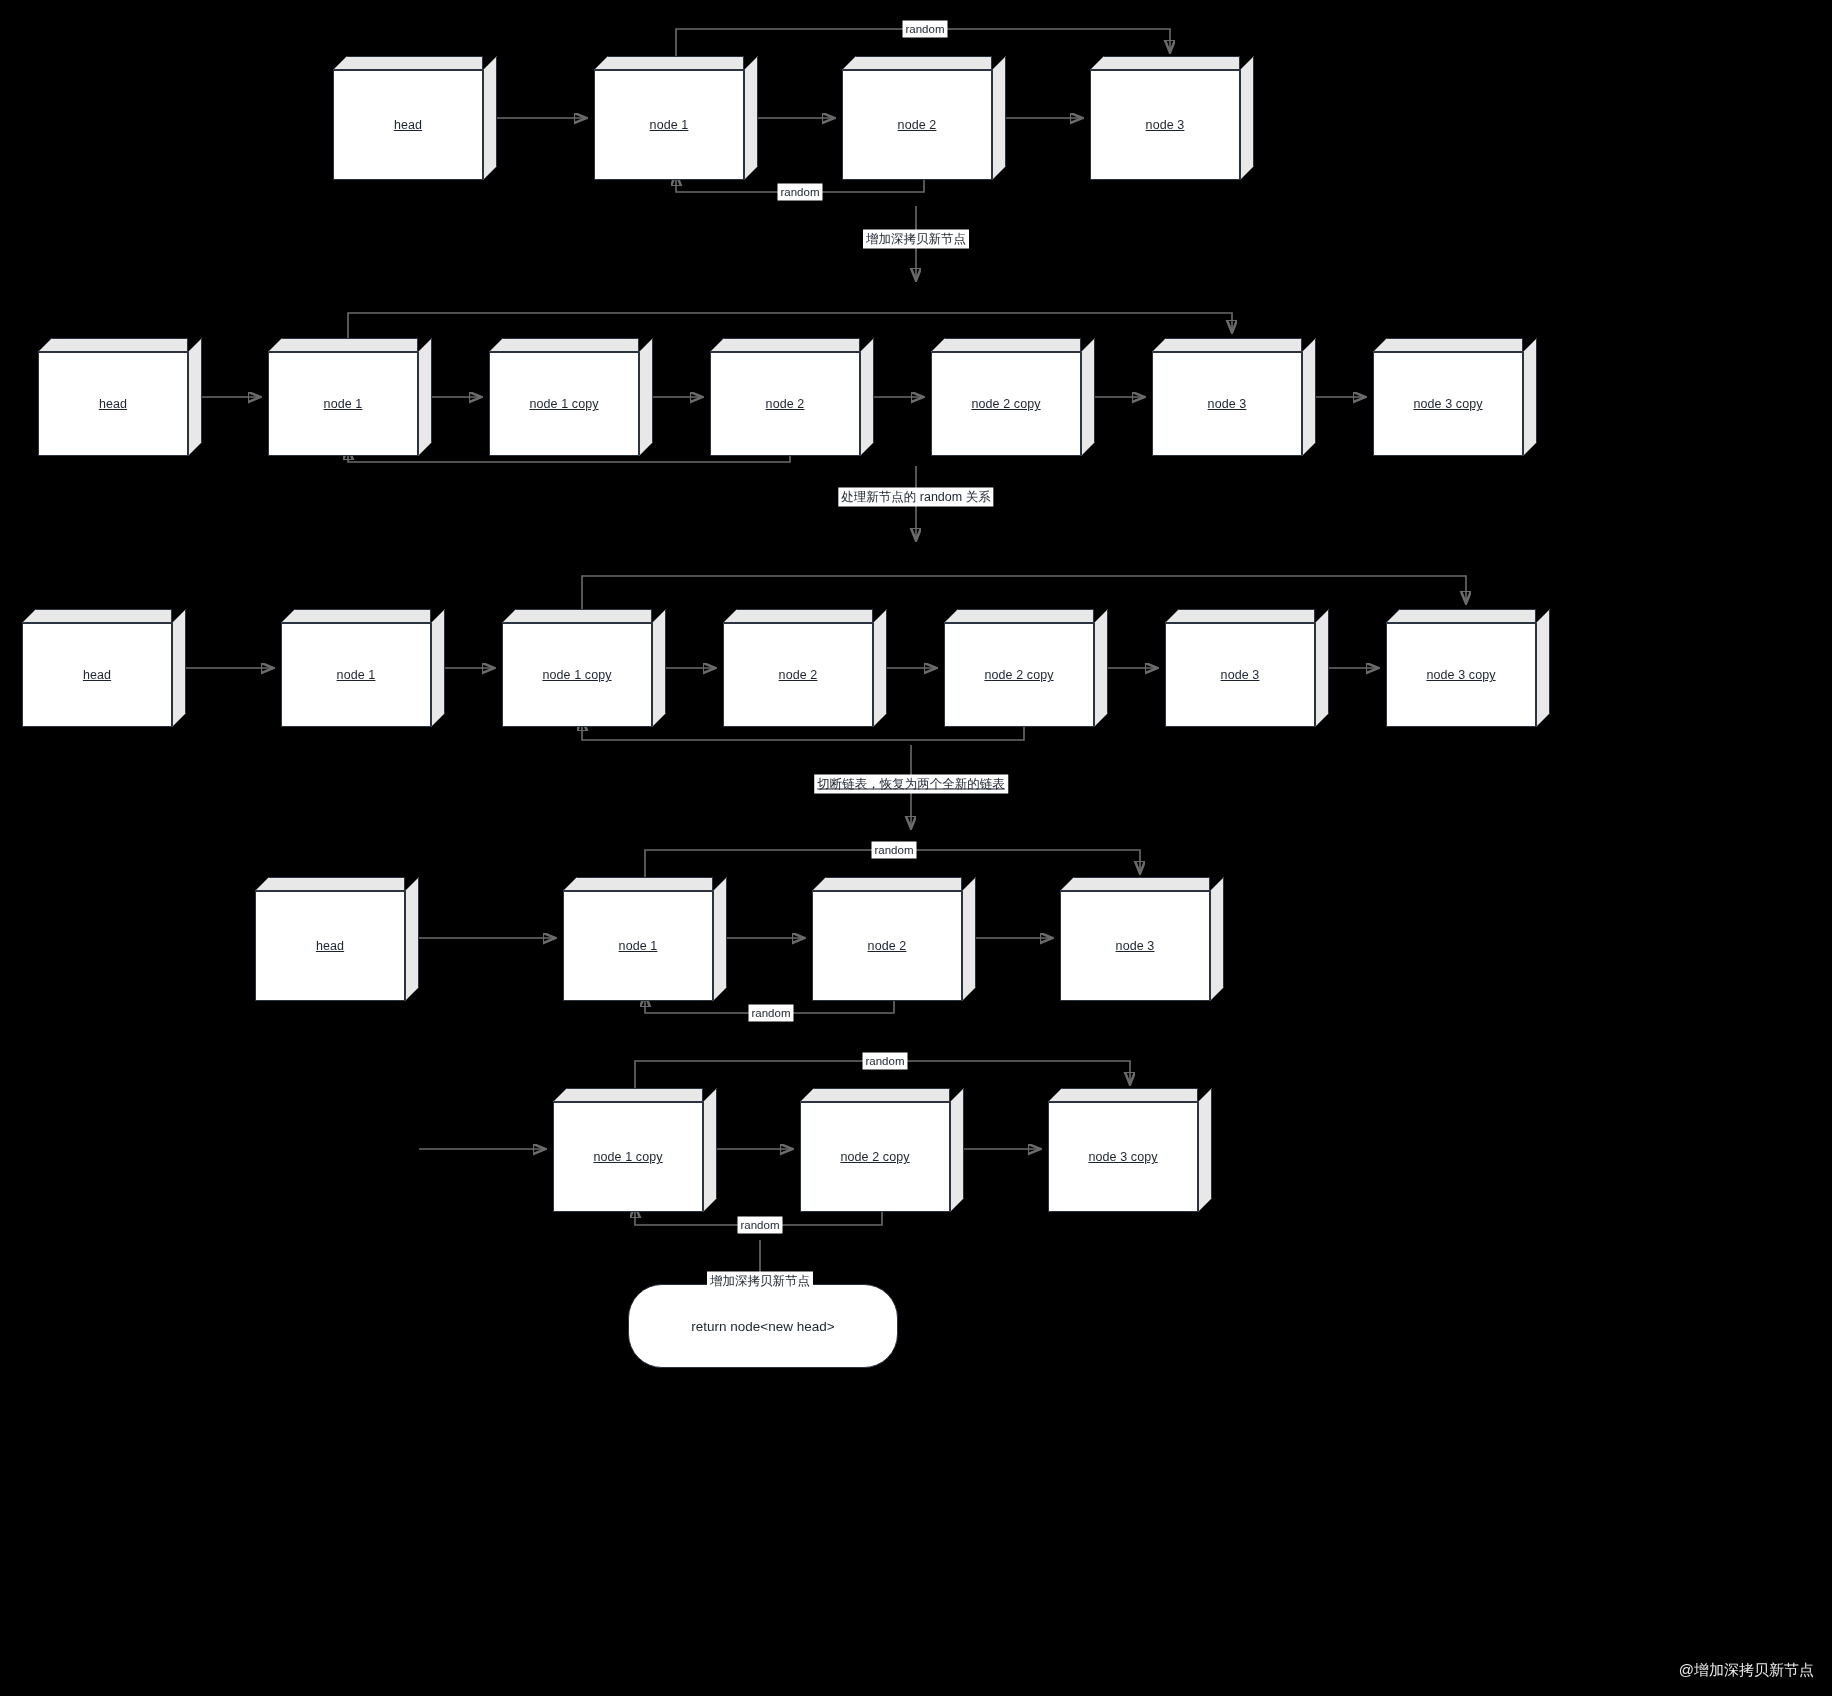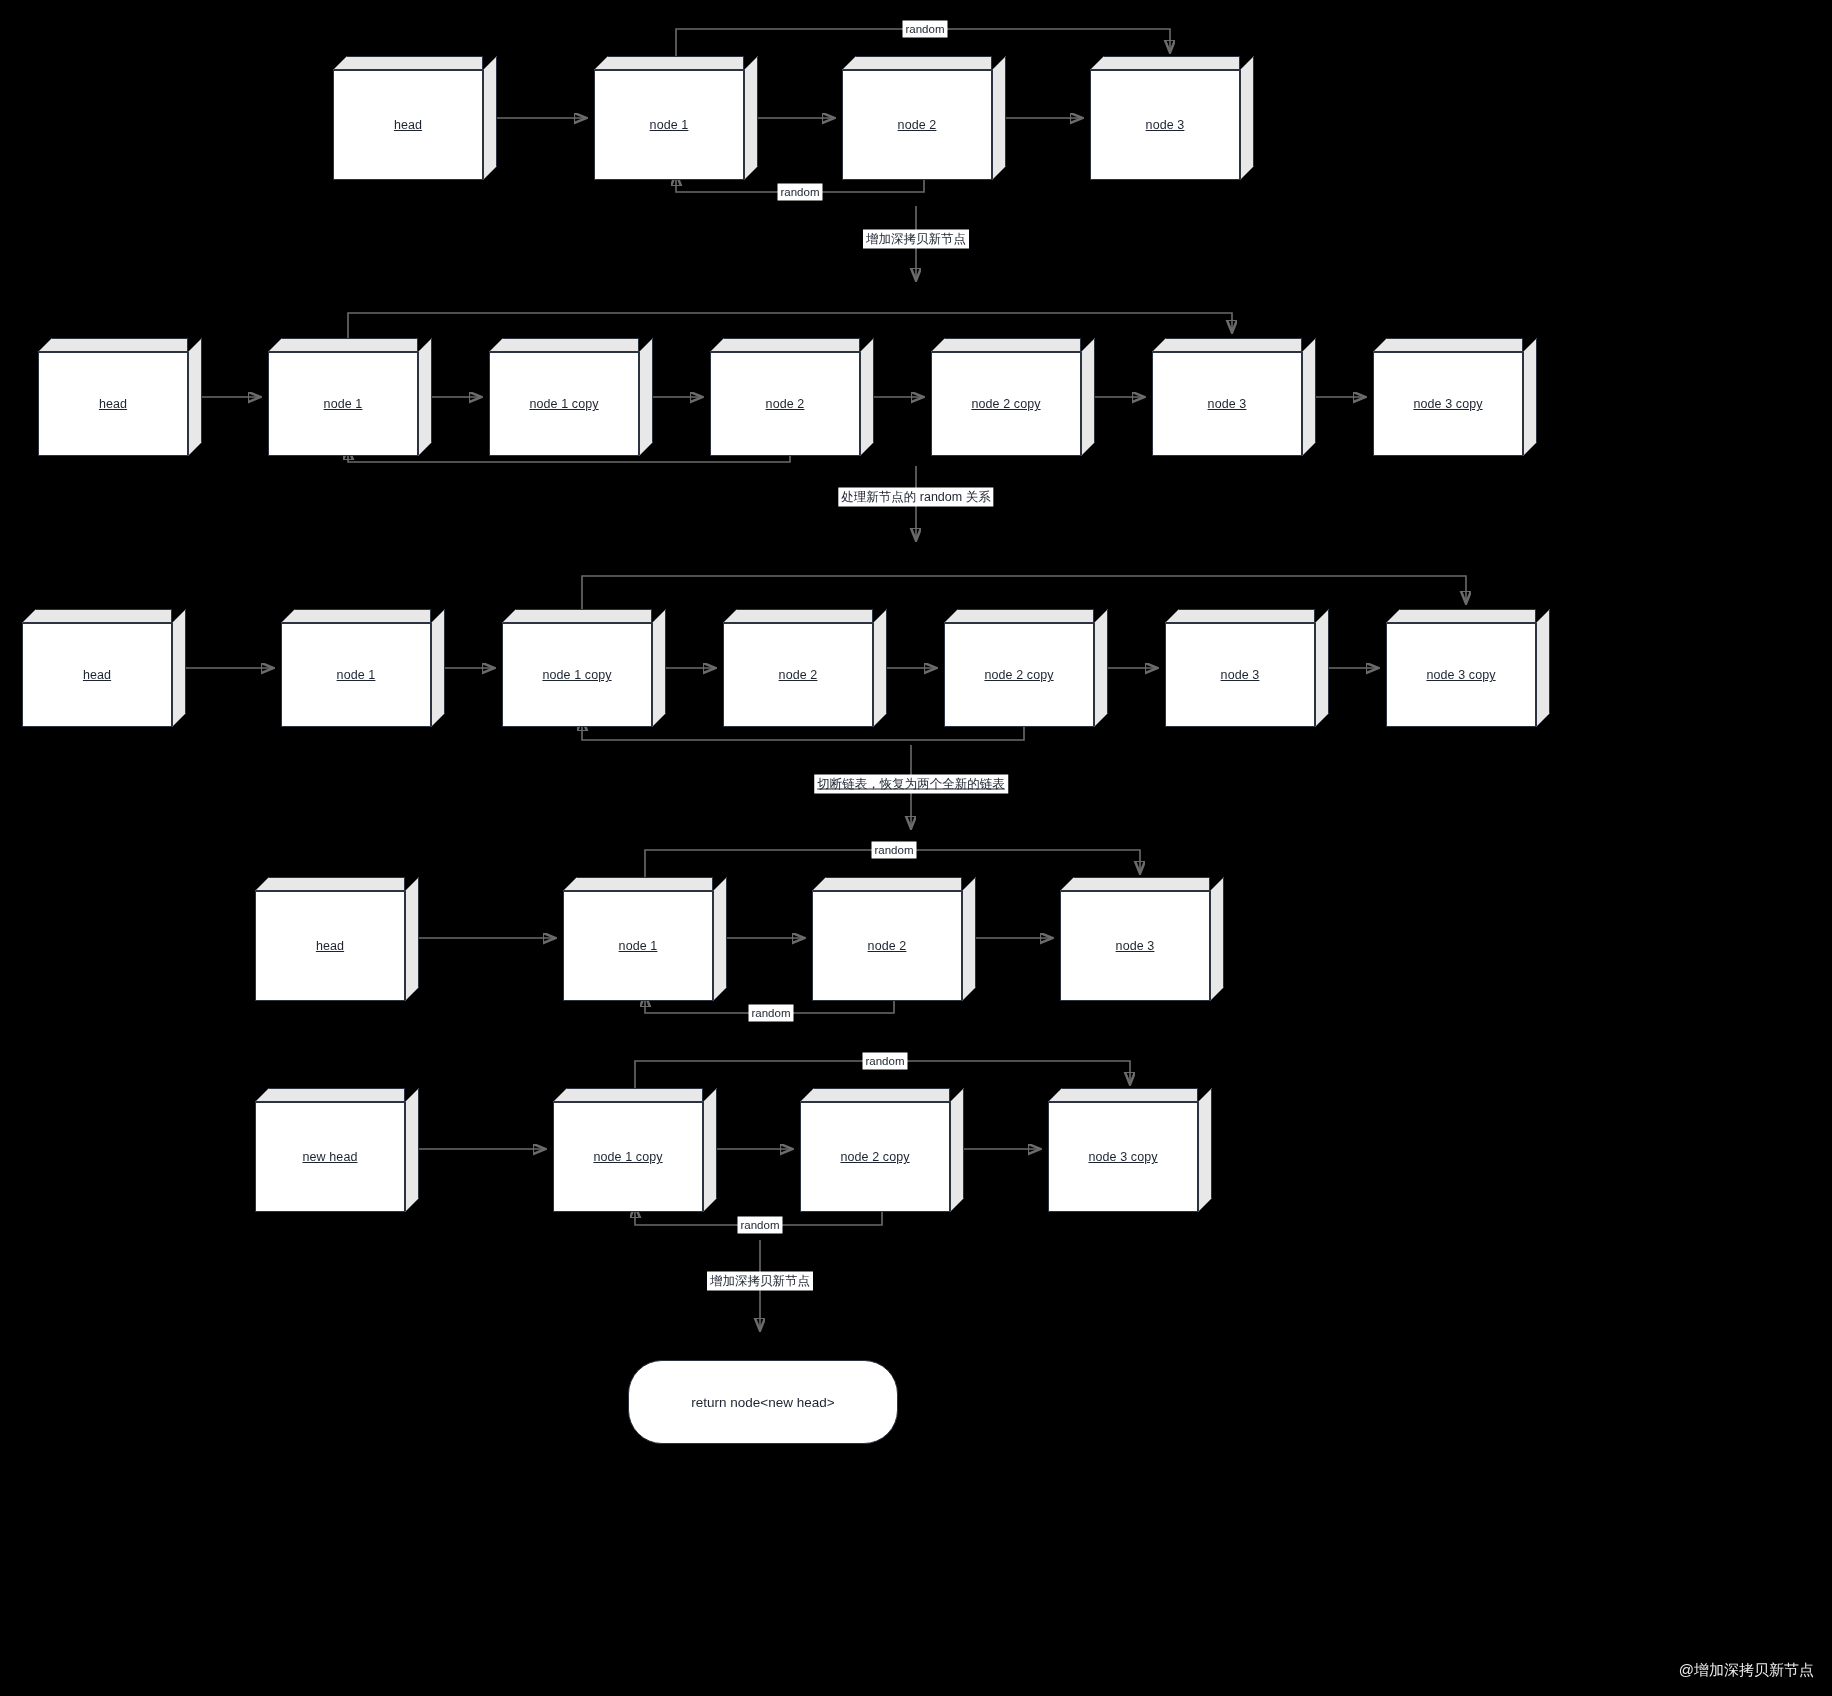--- a/index.html
+++ b/index.html
@@ -275,27 +275,20 @@
       </div>
   </div>
   <div class="node" style="left:1060px;top:877px;width:164px;height:124px;">
     <div class="top" style="width:150px;height:14px;clip-path:polygon(0 100%,14px 0,100% 0,100% 100%);"></div>
     <div class="side" style="left:150px;top:0;width:14px;height:124px;clip-path:polygon(0 14px,100% 0,100% calc(100% - 14px),0 100%);"></div>
     <div class="front" style="width:150px;height:110px;">
         <span class="lbl">node 3</span>
       </div>
   </div>
 
-  <div class="node" style="left:255px;top:1088px;width:164px;height:124px;">
-    <div class="top" style="width:150px;height:14px;clip-path:polygon(0 100%,14px 0,100% 0,100% 100%);"></div>
-    <div class="side" style="left:150px;top:0;width:14px;height:124px;clip-path:polygon(0 14px,100% 0,100% calc(100% - 14px),0 100%);"></div>
-    <div class="front" style="width:150px;height:110px;">
-        <span class="lbl">new head</span>
-      </div>
-  </div>
   <div class="node" style="left:553px;top:1088px;width:164px;height:124px;">
     <div class="top" style="width:150px;height:14px;clip-path:polygon(0 100%,14px 0,100% 0,100% 100%);"></div>
     <div class="side" style="left:150px;top:0;width:14px;height:124px;clip-path:polygon(0 14px,100% 0,100% calc(100% - 14px),0 100%);"></div>
     <div class="front" style="width:150px;height:110px;">
         <span class="lbl">node 1 copy</span>
       </div>
   </div>
   <div class="node" style="left:800px;top:1088px;width:164px;height:124px;">
     <div class="top" style="width:150px;height:14px;clip-path:polygon(0 100%,14px 0,100% 0,100% 100%);"></div>
     <div class="side" style="left:150px;top:0;width:14px;height:124px;clip-path:polygon(0 14px,100% 0,100% calc(100% - 14px),0 100%);"></div>
@@ -304,21 +297,21 @@
       </div>
   </div>
   <div class="node" style="left:1048px;top:1088px;width:164px;height:124px;">
     <div class="top" style="width:150px;height:14px;clip-path:polygon(0 100%,14px 0,100% 0,100% 100%);"></div>
     <div class="side" style="left:150px;top:0;width:14px;height:124px;clip-path:polygon(0 14px,100% 0,100% calc(100% - 14px),0 100%);"></div>
     <div class="front" style="width:150px;height:110px;">
         <span class="lbl">node 3 copy</span>
       </div>
   </div>
 
-  <div class="pill" style="left:628px;top:1360px;width:268px;height:82px;">
+  <div class="pill" style="left:628px;top:1284px;width:268px;height:82px;">
     <span>return node&lt;new head&gt;</span>
   </div>
 
   <div class="elabel" style="left:925px;top:29px;">random</div>
   <div class="elabel" style="left:800px;top:192px;">random</div>
   <div class="elabel" style="left:894px;top:850px;">random</div>
   <div class="elabel" style="left:771px;top:1013px;">random</div>
   <div class="elabel" style="left:885px;top:1061px;">random</div>
   <div class="elabel" style="left:760px;top:1225px;">random</div>
 

